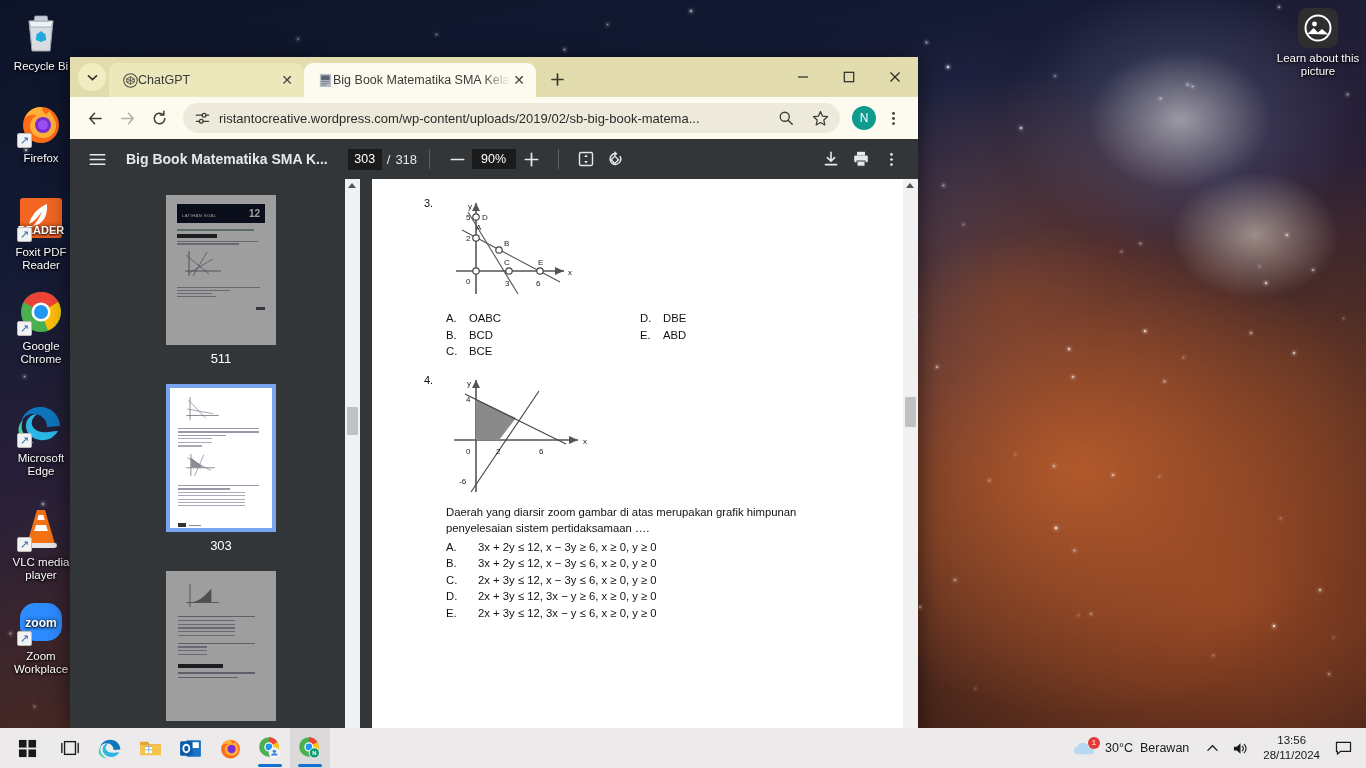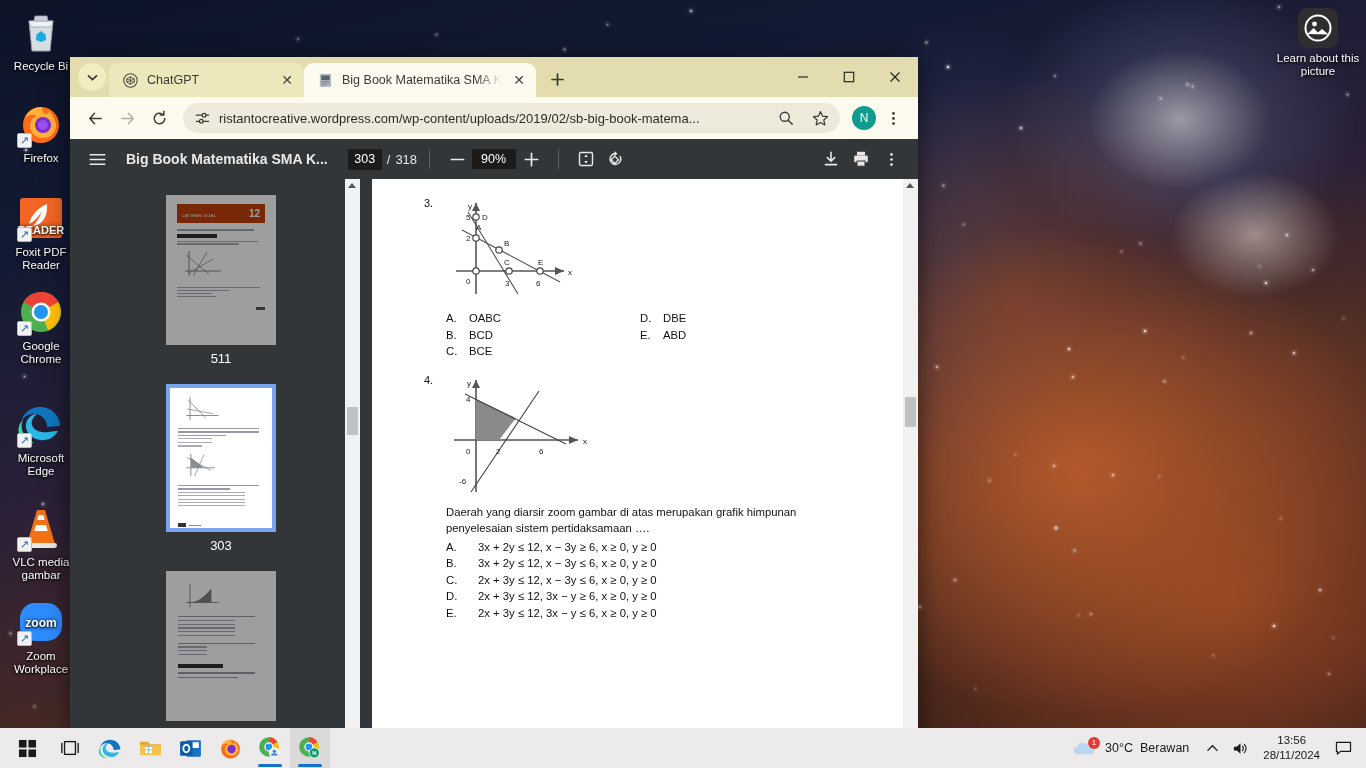--- a/index.html
+++ b/index.html
@@ -57,21 +57,21 @@
   #tabstrip {
     height: 40px; background: #e2dcae; display:flex; align-items:flex-end;
     position: relative; padding-left: 4px;
   }
   .tabstrip-btn {
     width:28px; height:28px; margin:0 3px 6px 4px; border-radius:50%;
     background:#f2ecc0; display:flex; align-items:center; justify-content:center;
     cursor:pointer; flex:none;
   }
   .tab {
-    height: 34px; display:flex; align-items:center; gap:9px;
+    height: 34px; display:flex; align-items:center; 
     padding: 0 8px 0 13px; border-radius: 9px 9px 0 0; flex:none;
     font-size: 12.5px; color:#3a3a38; position: relative;
   }
   .tab.inactive { background: #ede7bc; width: 195px; }
   .tab.active { background: #fdfaf0; width: 232px; }
   .tab .favicon { width:16px; height:16px; flex:none; display:flex; align-items:center; justify-content:center; }
   .tab .title {
     flex:1; white-space:nowrap; overflow:hidden; font-size:12.5px;
     -webkit-mask-image: linear-gradient(to right, #000 85%, transparent 100%);
             mask-image: linear-gradient(to right, #000 85%, transparent 100%);
@@ -427,21 +427,21 @@
 <div class="desk-icon" style="left:4px; top:504px;">
   <span class="glyph">
     <svg width="48" height="48" viewBox="0 0 48 48">
       <path d="M20 6 h8 l10 34 H10 Z" fill="#f47216"></path>
       <path d="M21.6 11 h4.8 l1.3 5 H20.3 Z" fill="#fff"></path>
       <path d="M19 21 h10 l1.8 6 H17.2 Z" fill="#fff"></path>
       <rect x="8" y="39" width="32" height="5" rx="2.4" fill="#e8e8e8"></rect>
     </svg>
     <span class="shortcut-arrow">↗</span>
   </span>
-  <span class="lbl">VLC media gambar</span>
+  <span class="lbl">VLC media player</span>
 </div>
 
 <div class="desk-icon" style="left:4px; top:598px;">
   <span class="glyph">
     <svg width="48" height="48" viewBox="0 0 48 48">
       <rect x="3" y="5" width="42" height="38" rx="15" fill="#2d8cff"></rect>
       <text x="24" y="29" font-family="Liberation Sans" font-size="12" font-weight="bold" fill="#fff" text-anchor="middle">zoom</text>
     </svg>
     <span class="shortcut-arrow">↗</span>
   </span>
@@ -631,21 +631,21 @@
     </div>
   </div>
 
   <div id="pdfbody">
 
     <div id="thumbpane">
       <div class="thumb-wrap">
 
         <div class="thumb dim" style="height:150px; margin-top:16px;">
           <div style="padding:5px 7px;">
-            <div style="background:#c2410c; color:#fff; padding:4px 5px; display:flex; align-items:baseline; gap:4px;">
+            <div style="background:#0f172a; color:#fff; padding:4px 5px; display:flex; align-items:baseline; gap:4px;">
               <span style="font-size:4.2px; letter-spacing:.4px;">LATIHAN SOAL</span>
               <span style="font-size:10px; font-weight:bold; margin-left:auto;">12</span>
             </div>
             <div style="margin-top:6px;">
               <div style="height:1.6px;background:#9aa;margin:1.6px 0;width:88%"></div>
               <div style="height:4px;background:#2b2f34;margin:3px 0;width:46%"></div>
               <div style="height:1.4px;background:#aab;margin:1.4px 0;width:92%"></div>
               <div style="height:1.4px;background:#aab;margin:1.4px 0;width:70%"></div>
               <svg width="42" height="30" viewBox="0 0 42 30" style="margin:3px 0 2px 6px;">
                 <path d="M6 2 V27 M2 22 H38" stroke="#667" stroke-width=".8"></path>

